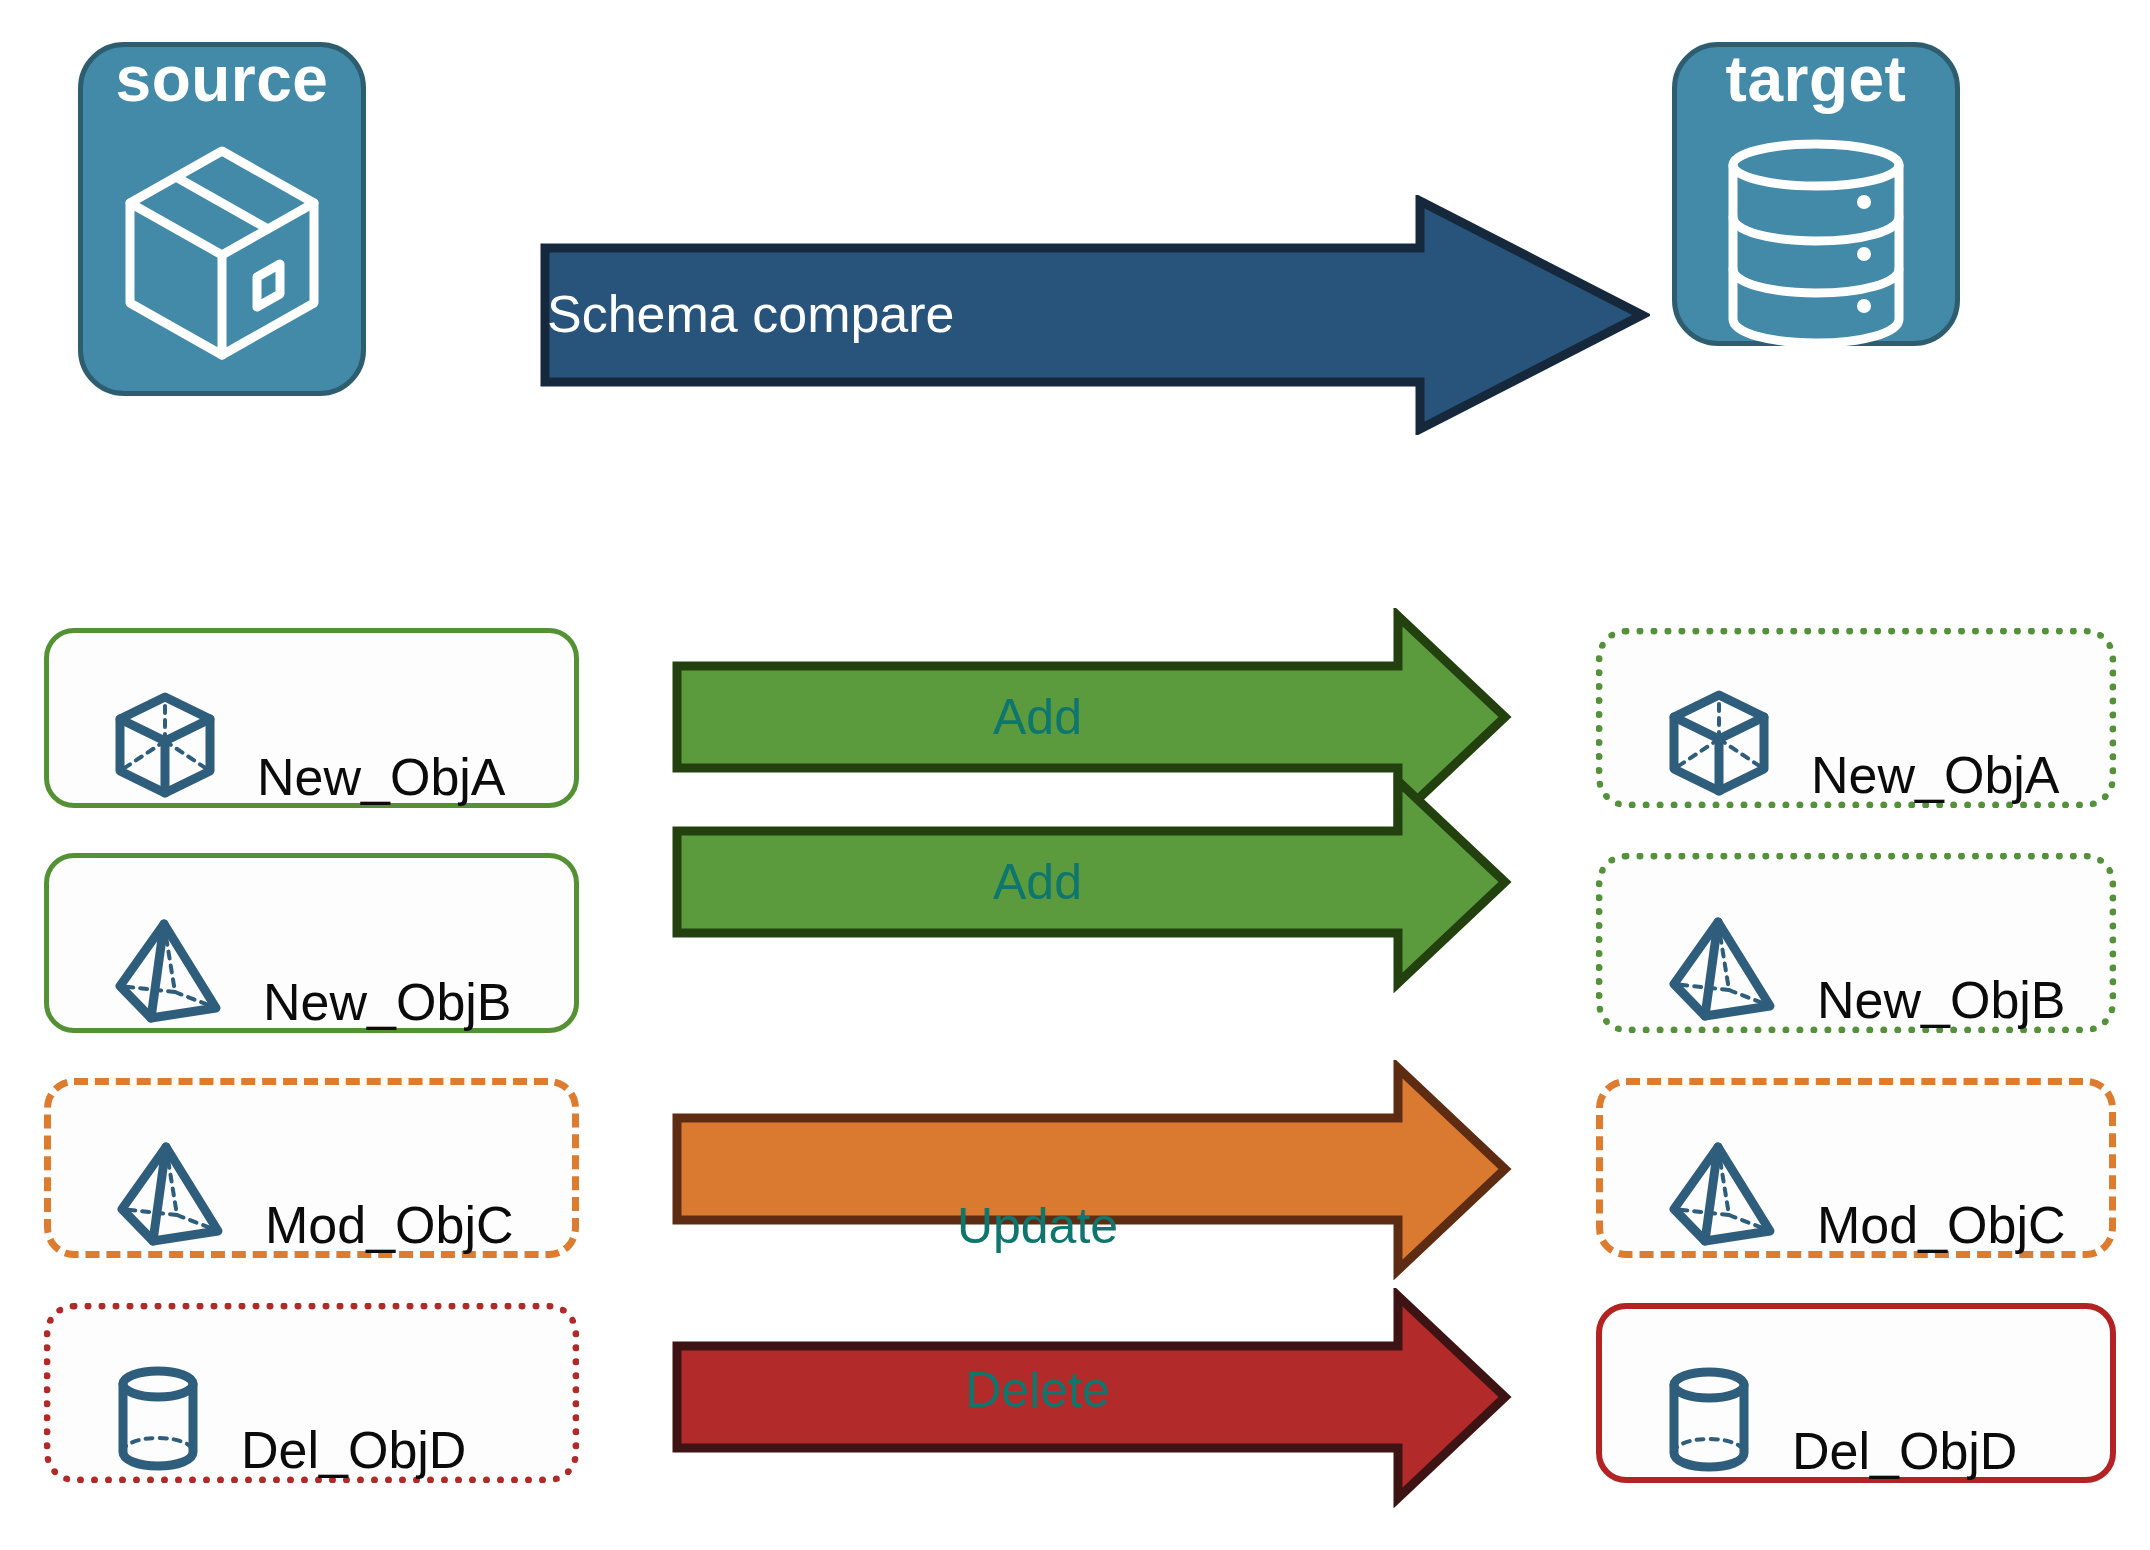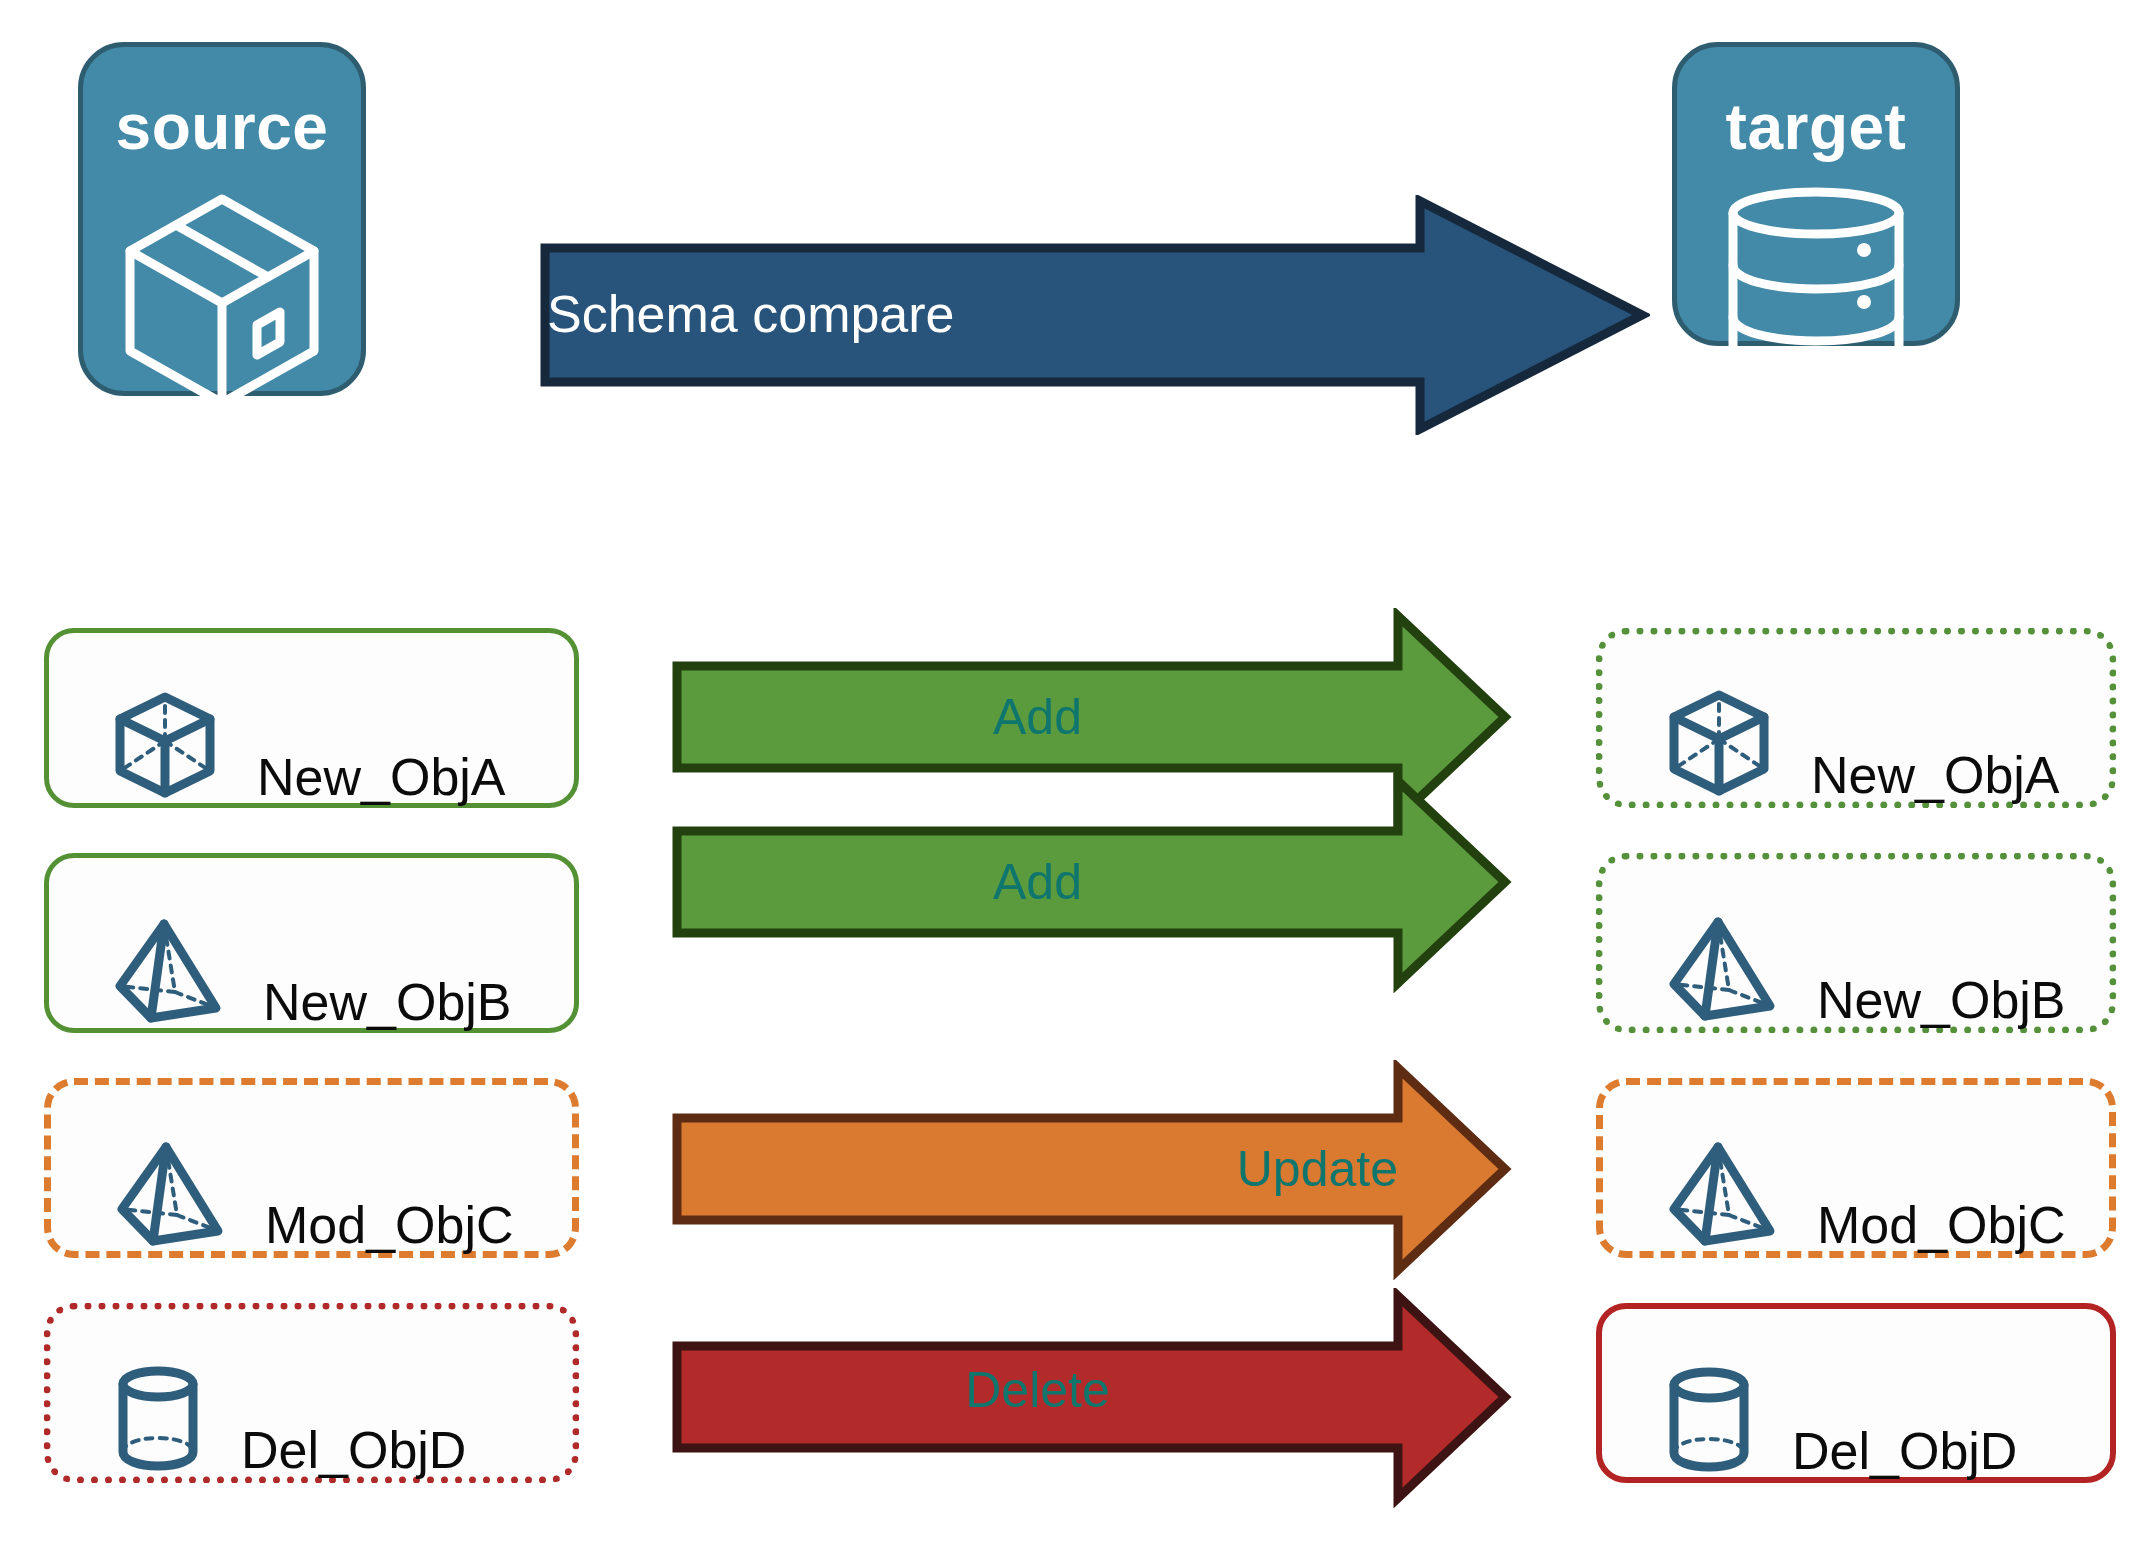--- a/index.html
+++ b/index.html
@@ -17,21 +17,20 @@
     display:flex;
     flex-direction:column;
     align-items:center;
   }
   .endpoint-title{
     color:#ffffff;
     font-weight:bold;
     font-size:64px;
     letter-spacing:.5px;
     line-height:1;
-    margin-top:48px;
     user-select:none;
   }
   .endpoint-icon{
     margin-top:26px;
     display:block;
   }
 
   
   .band-arrow{position:absolute;}
 
@@ -222,21 +221,21 @@
       </svg>
     </span>
     <span class="obj-label">Mod_ObjC</span>
   </div>
 
   <span class="act-arrow" style="left:672px;top:1060px;">
     <svg width="840" height="220" viewBox="0 0 840 220">
       <path d="M5 58 L726 58 L726 8 L833 109 L726 210 L726 160 L5 160 Z" fill="#da7930" stroke="#5e2c13" stroke-width="9" stroke-linejoin="miter"></path>
     </svg>
   </span>
-  <div class="act-label" style="left:677px;top:1144px;width:721px;text-align:right;">Update</div>
+  <div class="act-label" style="left:677px;top:1201px;width:721px;">Update</div>
 
   <div class="obj-card bd-dashed-orange" style="left:1596px;top:1078px;width:520px;height:180px;">
     <span class="obj-icon">
       <svg width="110" height="108" viewBox="0 0 110 108" fill="none" stroke="#2f5d7c" stroke-width="9" stroke-linejoin="round" stroke-linecap="round">
         <path d="M51 8 L103 92 L38 102 L7 70 Z"></path>
         <path d="M51 8 L38 102"></path>
         <g stroke-width="4" stroke-dasharray="7 7">
           <path d="M51 8 L62 76"></path>
           <path d="M62 76 L7 70"></path>
           <path d="M62 76 L103 92"></path>

